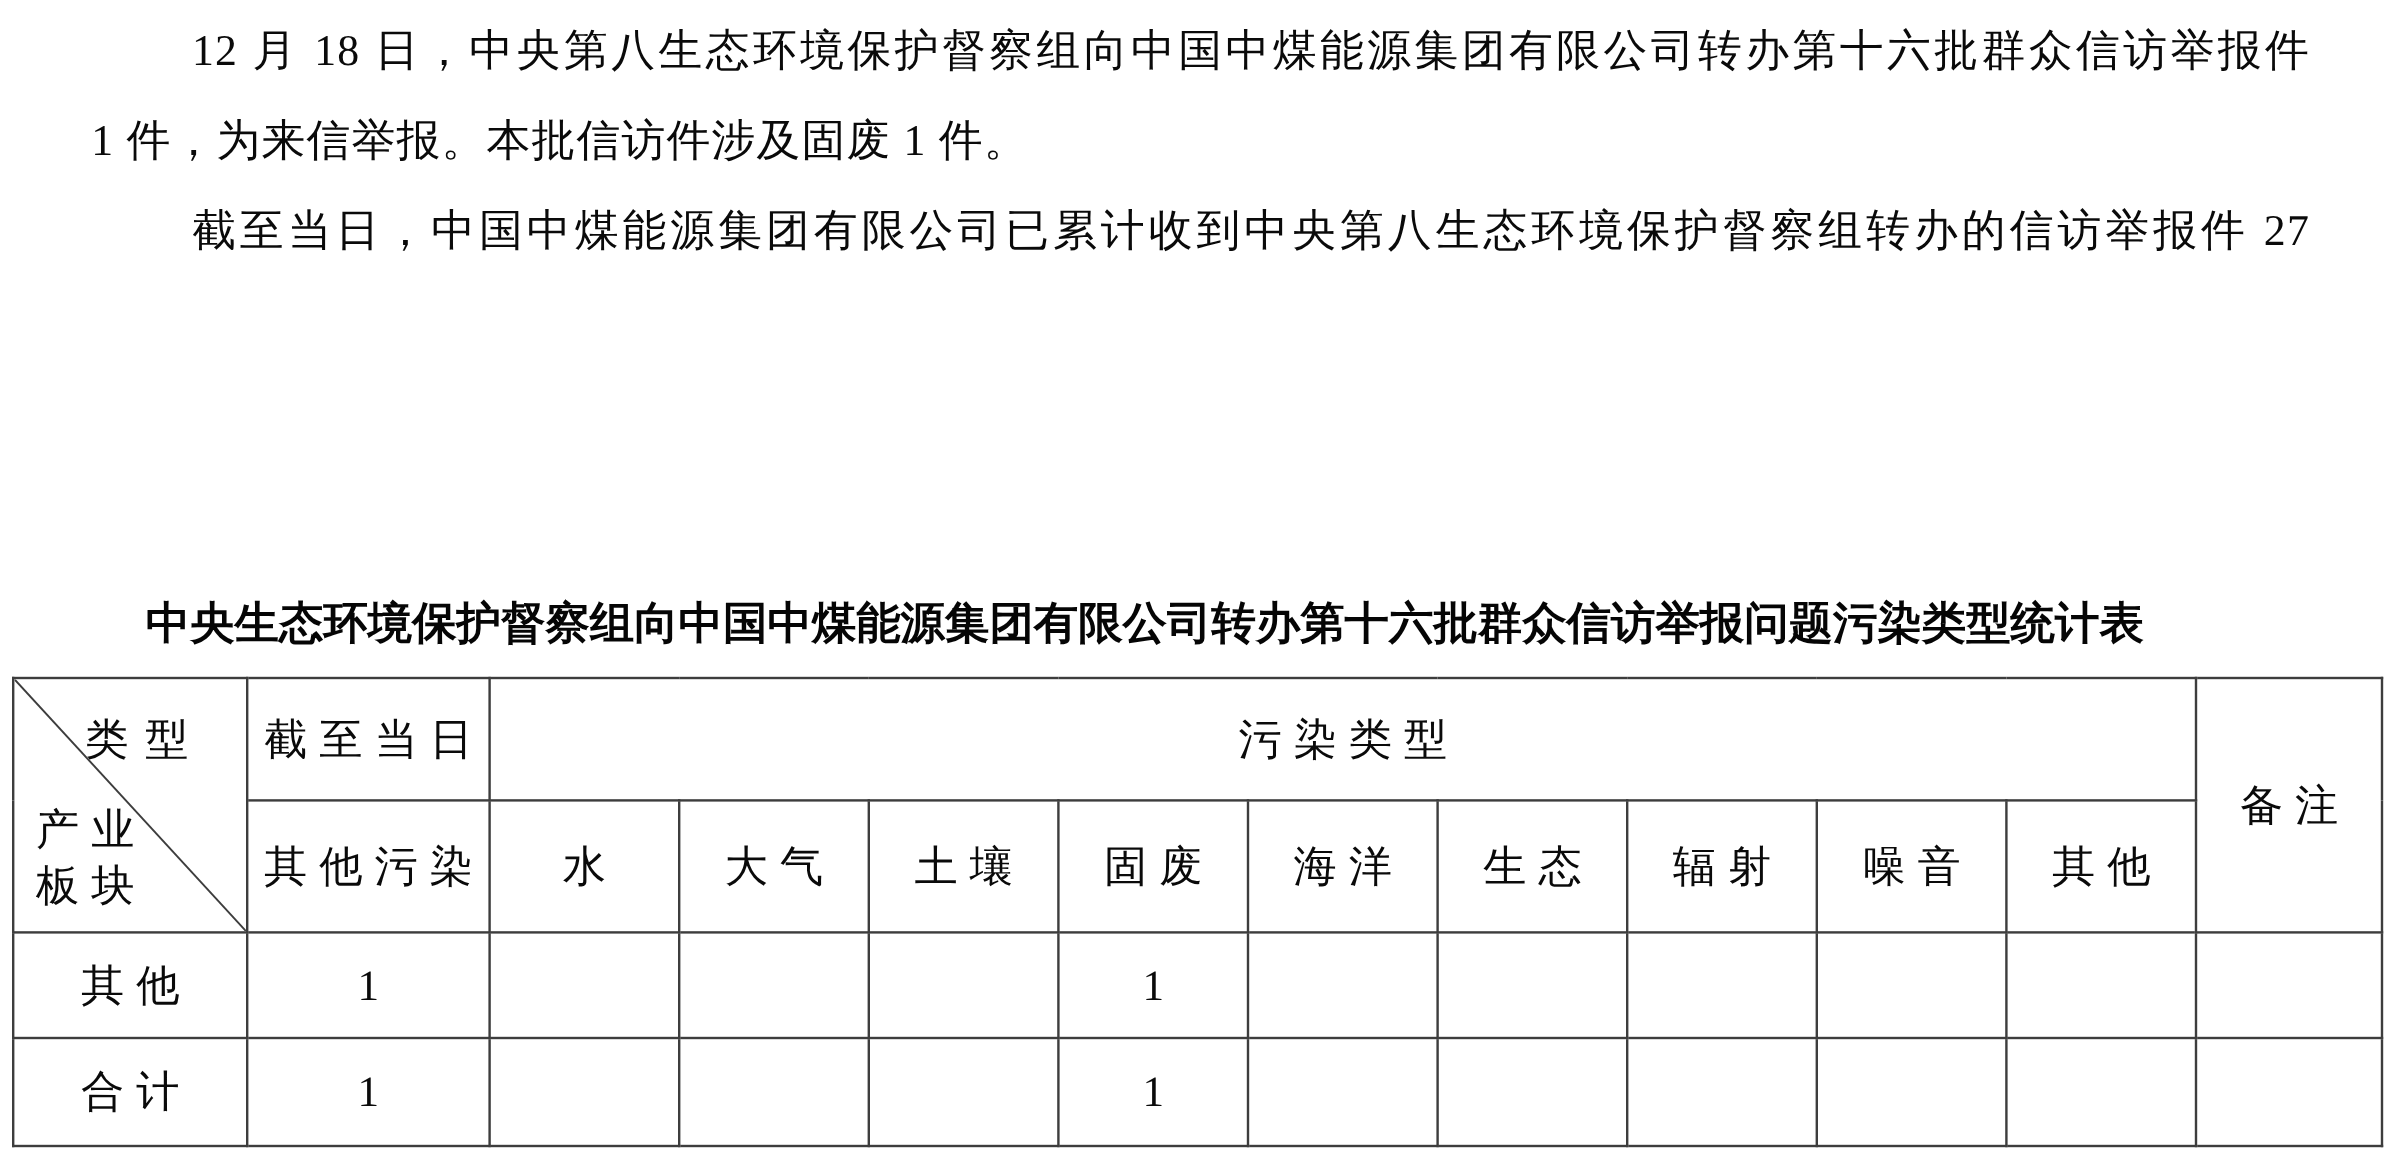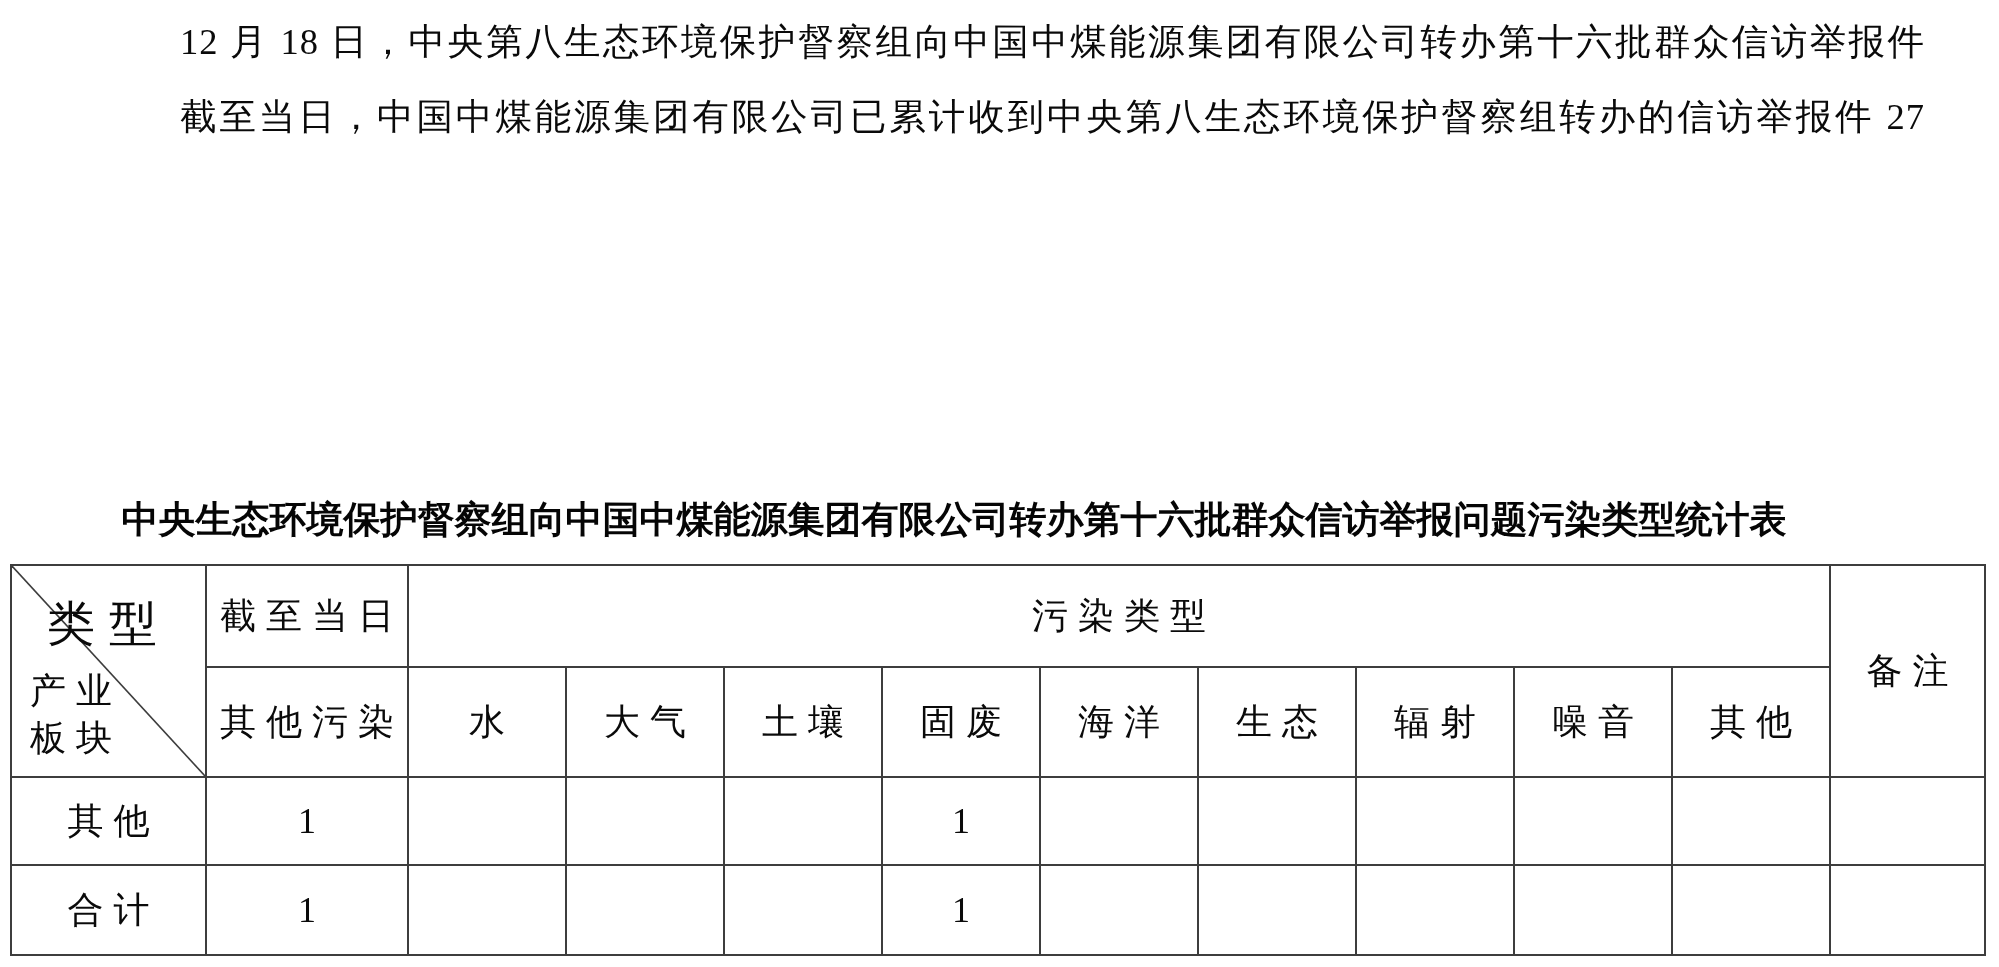--- a/index.html
+++ b/index.html
@@ -27,21 +27,20 @@
     line-height: 75px;
     font-size: 36.5px;
     white-space: nowrap;
     letter-spacing: 1px;
   }
   .tline.just {
     white-space: normal;
     text-align: justify;
     text-align-last: justify;
     text-justify: inter-character;
-    margin-left: 20px;
   }
   .tline.ind {
     text-indent: 84px;
   }
   
   .table-title {
     position: absolute;
     top: 494px;
     left: 0;
     width: 1908px;
@@ -79,39 +78,40 @@
   td.corner svg.diag {
     position: absolute;
     left: 0; top: 0;
     width: 100%; height: 100%;
     display: block;
   }
   .corner-top {
     position: absolute;
     top: 26px;
     right: 34px;
-    font-size: 48px;
+    font-size: 36px;
     letter-spacing: 14px;
   }
   .corner-bottom {
     position: absolute;
     left: 18px;
     bottom: 14px;
     text-align: left;
     font-size: 36px;
     line-height: 47px;
     letter-spacing: 10px;
   }
   td .spaced { letter-spacing: 10px; margin-right: -10px; }
 </style>
 </head>
 <body>
 
 <div class="text-block">
   <div class="tline just ind">12 月 18 日，中央第八生态环境保护督察组向中国中煤能源集团有限公司转办第十六批群众信访举报件</div>
+  <div class="tline">1 件，为来信举报。本批信访件涉及固废 1 件。</div>
   <div class="tline just ind">截至当日，中国中煤能源集团有限公司已累计收到中央第八生态环境保护督察组转办的信访举报件 27</div>
 </div>
 
 <div class="table-title">中央生态环境保护督察组向中国中煤能源集团有限公司转办第十六批群众信访举报问题污染类型统计表</div>
 
 <table class="stats">
   <colgroup>
     <col style="width:195px">
     <col style="width:202px">
     <col style="width:158px">

